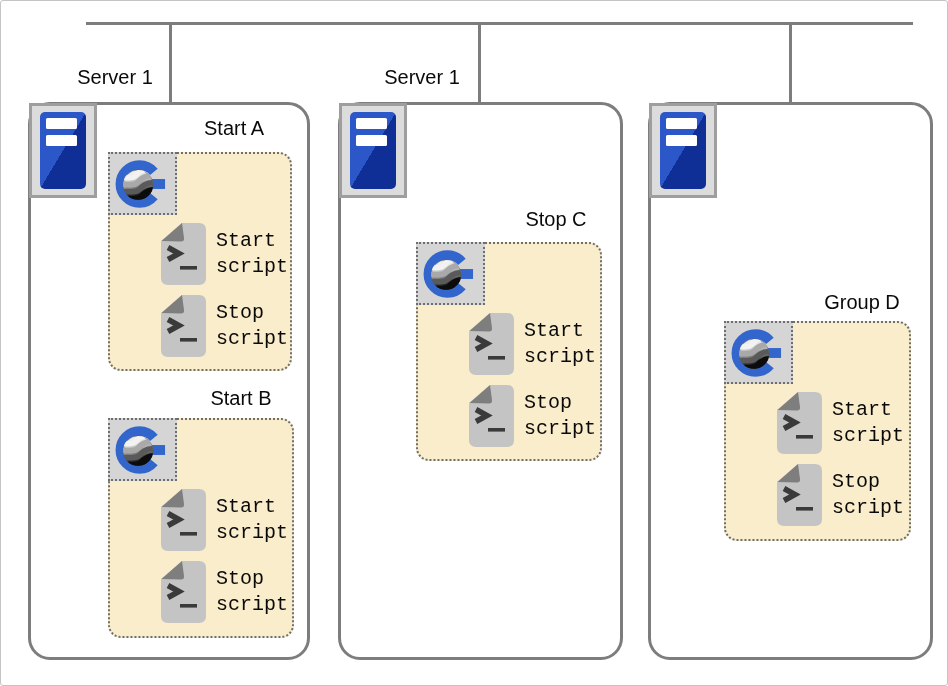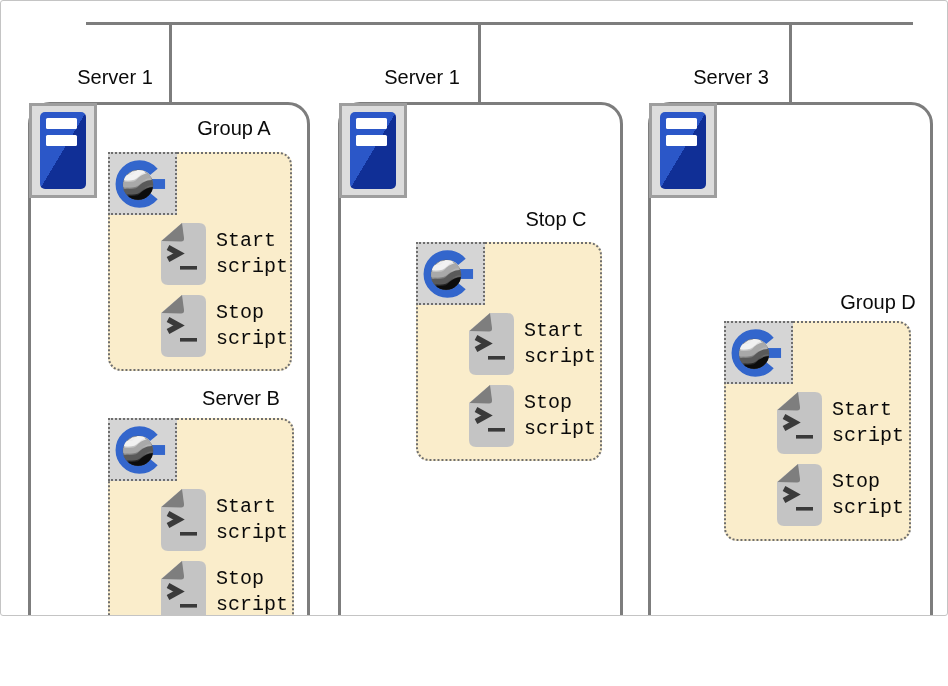--- a/index.html
+++ b/index.html
@@ -1,18 +1,18 @@
 <!DOCTYPE html>
 <html><head>
 <meta charset="utf-8">
 <style>
   html,body{margin:0;padding:0;background:#fff;}
   *{box-sizing:border-box;}
   .canvas{
-    position:relative;width:948px;height:616px;background:#fff;
+    position:relative;width:948px;height:686px;background:#fff;
     border:1px solid #c4c4c4;border-radius:3px;overflow:hidden;
     font-family:"Liberation Sans","DejaVu Sans",sans-serif;color:#0a0a0a;
   }
   .bus{position:absolute;left:85px;top:21px;width:827px;height:3px;background:#7d7d7d;}
   .connector{position:absolute;width:3px;top:23px;height:79px;background:#7d7d7d;}
   .srv-label,.grp-label{
     position:absolute;width:140px;text-align:center;font-size:20px;line-height:22px;
     white-space:nowrap;color:#0a0a0a;
   }
   .srv-box{
@@ -89,21 +89,20 @@
 
 <div class="canvas">
 
   <div class="bus"></div>
   <div class="connector" style="left:168px"></div>
   <div class="connector" style="left:477px"></div>
   <div class="connector" style="left:788px"></div>
 
   <div class="srv-label" style="left:44px;top:65px">Server 1</div>
   <div class="srv-label" style="left:351px;top:65px">Server 1</div>
-  <div class="srv-label" style="left:660px;top:65px">Server 3</div>
 
   <div class="srv-box" style="left:27px;width:282px"></div>
   <div class="srv-box" style="left:337px"></div>
   <div class="srv-box" style="left:647px"></div>
 
   <div class="srv-icon" style="left:28px">
       <svg class="fit">
         <use href="#sym-server"></use>
       </svg>
     </div>
@@ -112,21 +111,21 @@
         <use href="#sym-server"></use>
       </svg>
     </div>
   <div class="srv-icon" style="left:648px">
       <svg class="fit">
         <use href="#sym-server"></use>
       </svg>
     </div>
 
   <div class="group" style="left:107px;top:151px">
-    <div class="grp-label" style="left:56px;top:-35px">Group A</div>
+    <div class="grp-label" style="left:56px;top:-35px">Start A</div>
     <div class="gbox" style="width:184px;height:219px">
       <div class="glogo">
           <svg width="58" height="54" viewBox="0 0 64 60">
             <use href="#sym-glogo"></use>
           </svg>
         </div>
       <div class="rows">
         <div class="row">
           <span class="sicon">
               <svg class="fit" viewBox="0 0 47 64">
@@ -141,21 +140,21 @@
                 <use href="#sym-script"></use>
               </svg>
             </span>
           <span class="stext">Stop script</span>
         </div>
       </div>
     </div>
   </div>
 
   <div class="group" style="left:107px;top:417px">
-    <div class="grp-label" style="left:63px;top:-31px">Server B</div>
+    <div class="grp-label" style="left:63px;top:-31px">Start B</div>
     <div class="gbox" style="width:186px;height:220px">
       <div class="glogo">
           <svg width="58" height="54" viewBox="0 0 64 60">
             <use href="#sym-glogo"></use>
           </svg>
         </div>
       <div class="rows">
         <div class="row">
           <span class="sicon">
               <svg class="fit" viewBox="0 0 47 64">
@@ -199,21 +198,21 @@
                 <use href="#sym-script"></use>
               </svg>
             </span>
           <span class="stext">Stop script</span>
         </div>
       </div>
     </div>
   </div>
 
   <div class="group" style="left:723px;top:320px">
-    <div class="grp-label" style="left:84px;top:-30px">Group D</div>
+    <div class="grp-label" style="left:68px;top:-30px">Group D</div>
     <div class="gbox" style="width:187px;height:220px">
       <div class="glogo">
           <svg width="58" height="54" viewBox="0 0 64 60">
             <use href="#sym-glogo"></use>
           </svg>
         </div>
       <div class="rows">
         <div class="row">
           <span class="sicon">
               <svg class="fit" viewBox="0 0 47 64">

